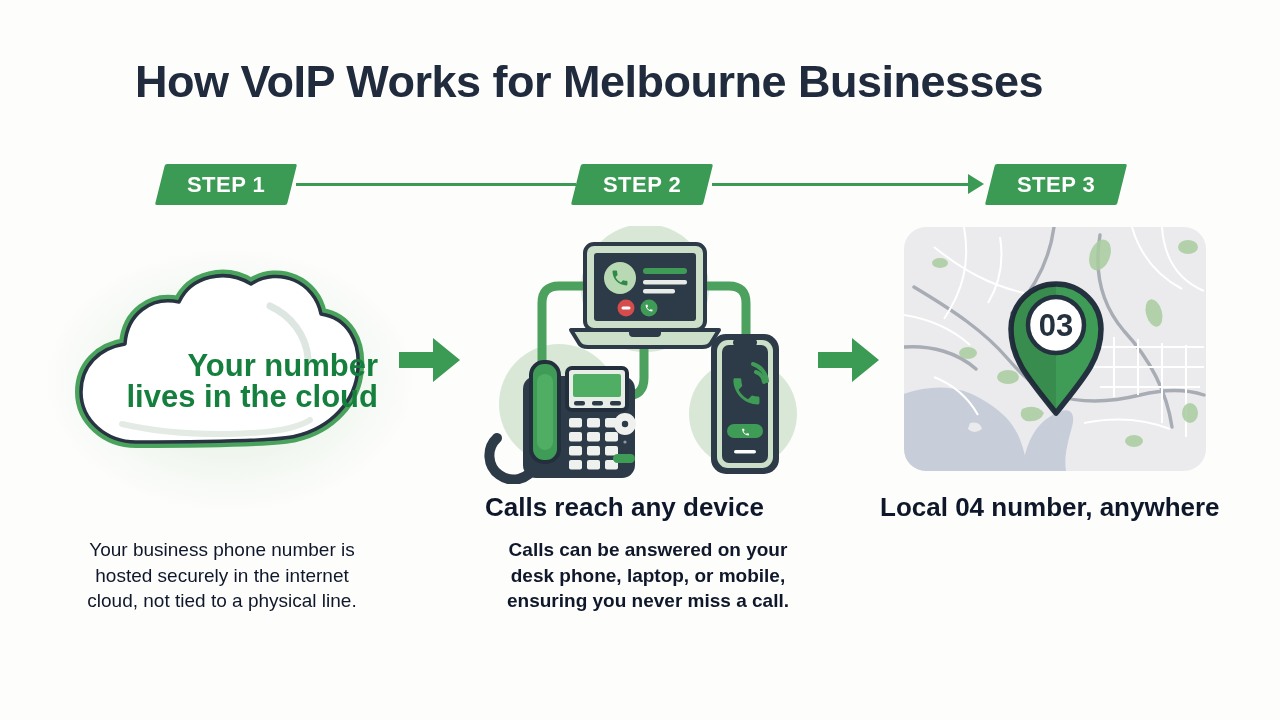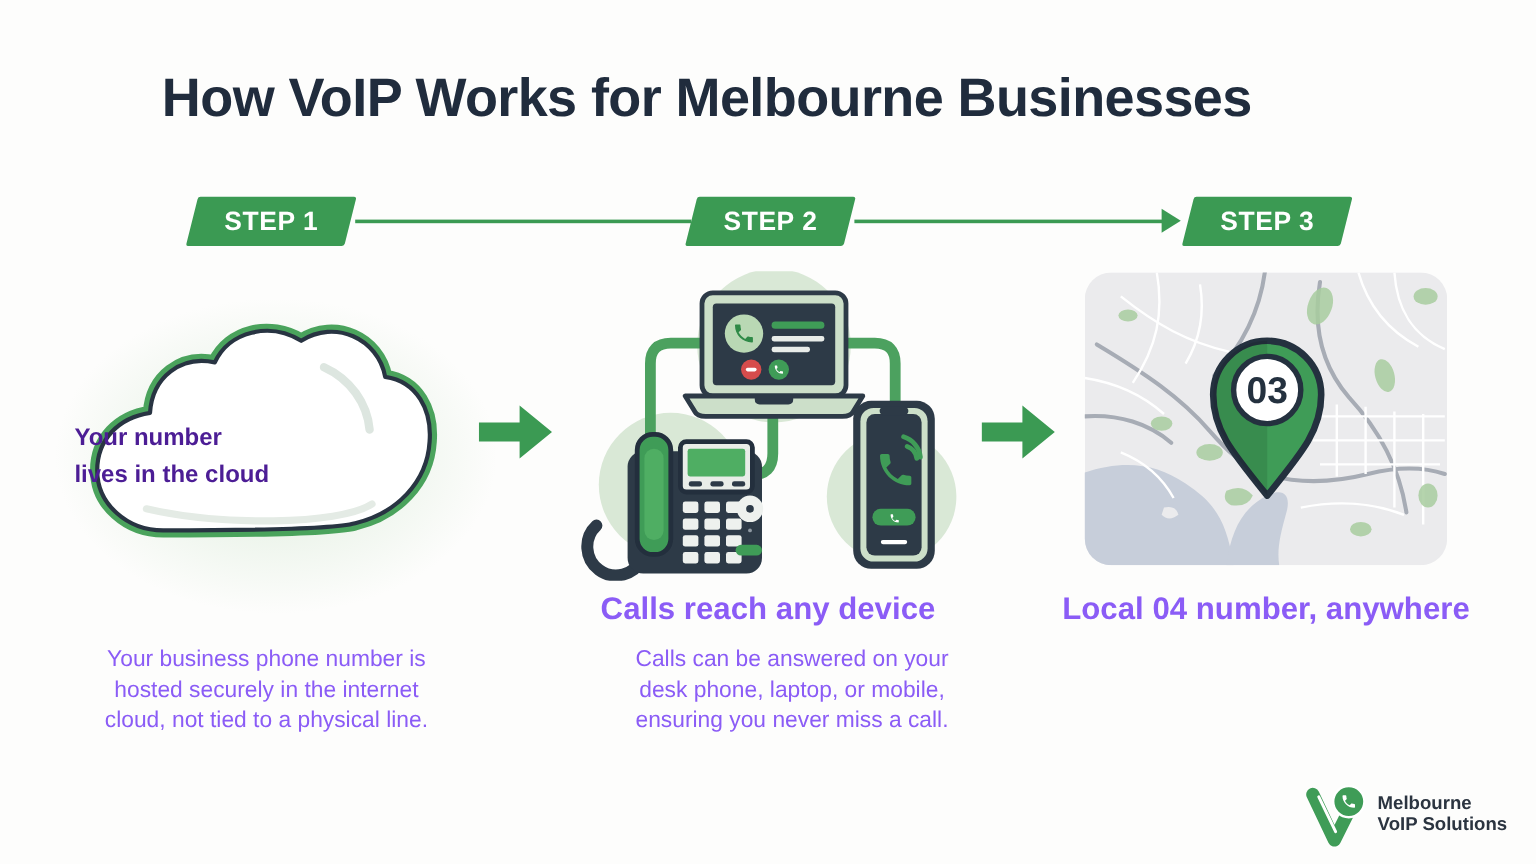--- a/index.html
+++ b/index.html
@@ -20,37 +20,37 @@
   .arrowhead{position:absolute;top:174px;left:968px;width:0;height:0;
              border-left:16px solid #3b9a53;border-top:10px solid transparent;border-bottom:10px solid transparent;}
 
   
   .glow{position:absolute;border-radius:50%;pointer-events:none;}
   .glow1{left:20px;top:230px;width:420px;height:300px;
          background:radial-gradient(ellipse at center, rgba(205,228,203,0.65) 0%, rgba(205,228,203,0.0) 62%);}
 
   
   .cloud-wrap{position:absolute;left:62px;top:254px;width:316px;height:212px;}
-  .cloud-text{position:absolute;left:62px;top:350px;width:316px;text-align:left;
-              font-size:20px;font-weight:700;color:#4c1d95;line-height:31px;white-space:pre-line;}
+  .cloud-text{position:absolute;left:62px;top:350px;width:316px;text-align:right;
+              font-size:31px;font-weight:700;color:#15803d;line-height:31px;white-space:pre-line;}
 
   
   .block-arrow{position:absolute;top:337px;}
   .a1{left:399px;} .a2{left:818px;}
 
   
   .devices{position:absolute;left:473px;top:226px;width:334px;height:258px;}
   .map{position:absolute;left:904px;top:227px;width:302px;height:244px;}
 
-  .heading{position:absolute;top:492px;font-size:26px;font-weight:800;color:#8b5cf6;text-align:center;}
+  .heading{position:absolute;top:492px;font-size:26px;font-weight:800;color:#0f172a;text-align:left;}
   .h2{left:485px;width:310px;} .h3{left:880px;width:350px;}
 
-  .desc{position:absolute;top:537px;font-size:19px;color:#8b5cf6;line-height:25.5px;
+  .desc{position:absolute;top:537px;font-size:19px;color:#0f172a;line-height:25.5px;
         text-align:center;white-space:pre-line;}
-  .d1{left:58px;width:328px;} .d2{left:505px;width:310px;} .d3{left:880px;width:350px;}
+  .d1{left:58px;width:328px;} .d2{left:493px;width:310px;font-weight:bold;} .d3{left:880px;width:350px;}
 
   
   .logo{position:absolute;left:1086px;top:652px;display:flex;align-items:center;gap:8px;}
   .logo-text{font-size:15.5px;font-weight:700;color:#2b3440;line-height:18px;white-space:pre-line;}
 </style>
 </head>
 <body>
 
 <div class="stage">
 
@@ -235,26 +235,14 @@
 
   <div class="heading h2">Calls reach any device</div>
   <div class="heading h3">Local 04 number, anywhere</div>
   <div class="desc d1">Your business phone number is
 hosted securely in the internet
 cloud, not tied to a physical line.</div>
   <div class="desc d2">Calls can be answered on your
 desk phone, laptop, or mobile,
 ensuring you never miss a call.</div>
 
-  <div class="logo">
-    <svg width="54" height="54" viewBox="0 0 54 54">
-      <path d="M8 10 L26 48 L44 12" fill="none" stroke="#3f9c57" stroke-width="11" stroke-linecap="round" stroke-linejoin="round"></path>
-      <path d="M13 12 L27 41" fill="none" stroke="#ffffff" stroke-width="2.5" stroke-linecap="round"></path>
-      <circle cx="38" cy="16" r="13" fill="#3f9c57" stroke="#ffffff" stroke-width="2"></circle>
-      <g transform="translate(31,9) scale(0.58)">
-        <path d="M6.62 10.79c1.44 2.83 3.76 5.14 6.59 6.59l2.2-2.2c.27-.27.67-.36 1.02-.24 1.12.37 2.33.57 3.57.57.55 0 1 .45 1 1V20c0 .55-.45 1-1 1-9.39 0-17-7.61-17-17 0-.55.45-1 1-1h3.5c.55 0 1 .45 1 1 0 1.25.2 2.45.57 3.57.11.35.03.74-.24 1.02l-2.2 2.2z" fill="#ffffff"></path>
-      </g>
-    </svg>
-    <div class="logo-text">Melbourne
-VoIP Solutions</div>
-  </div>
 
 </div>
 
 </body></html>

